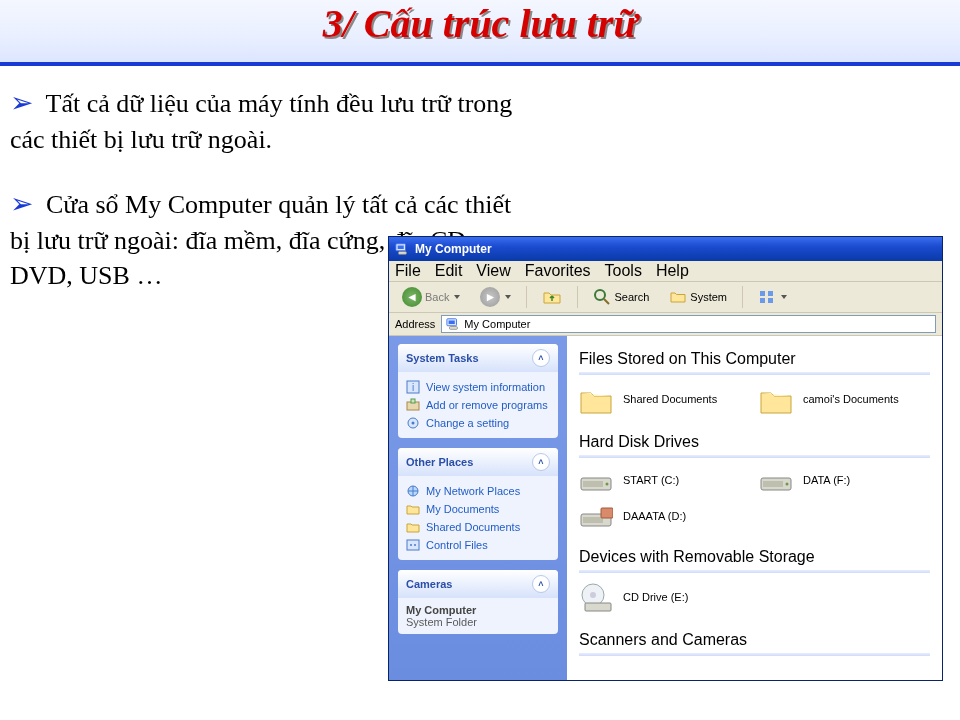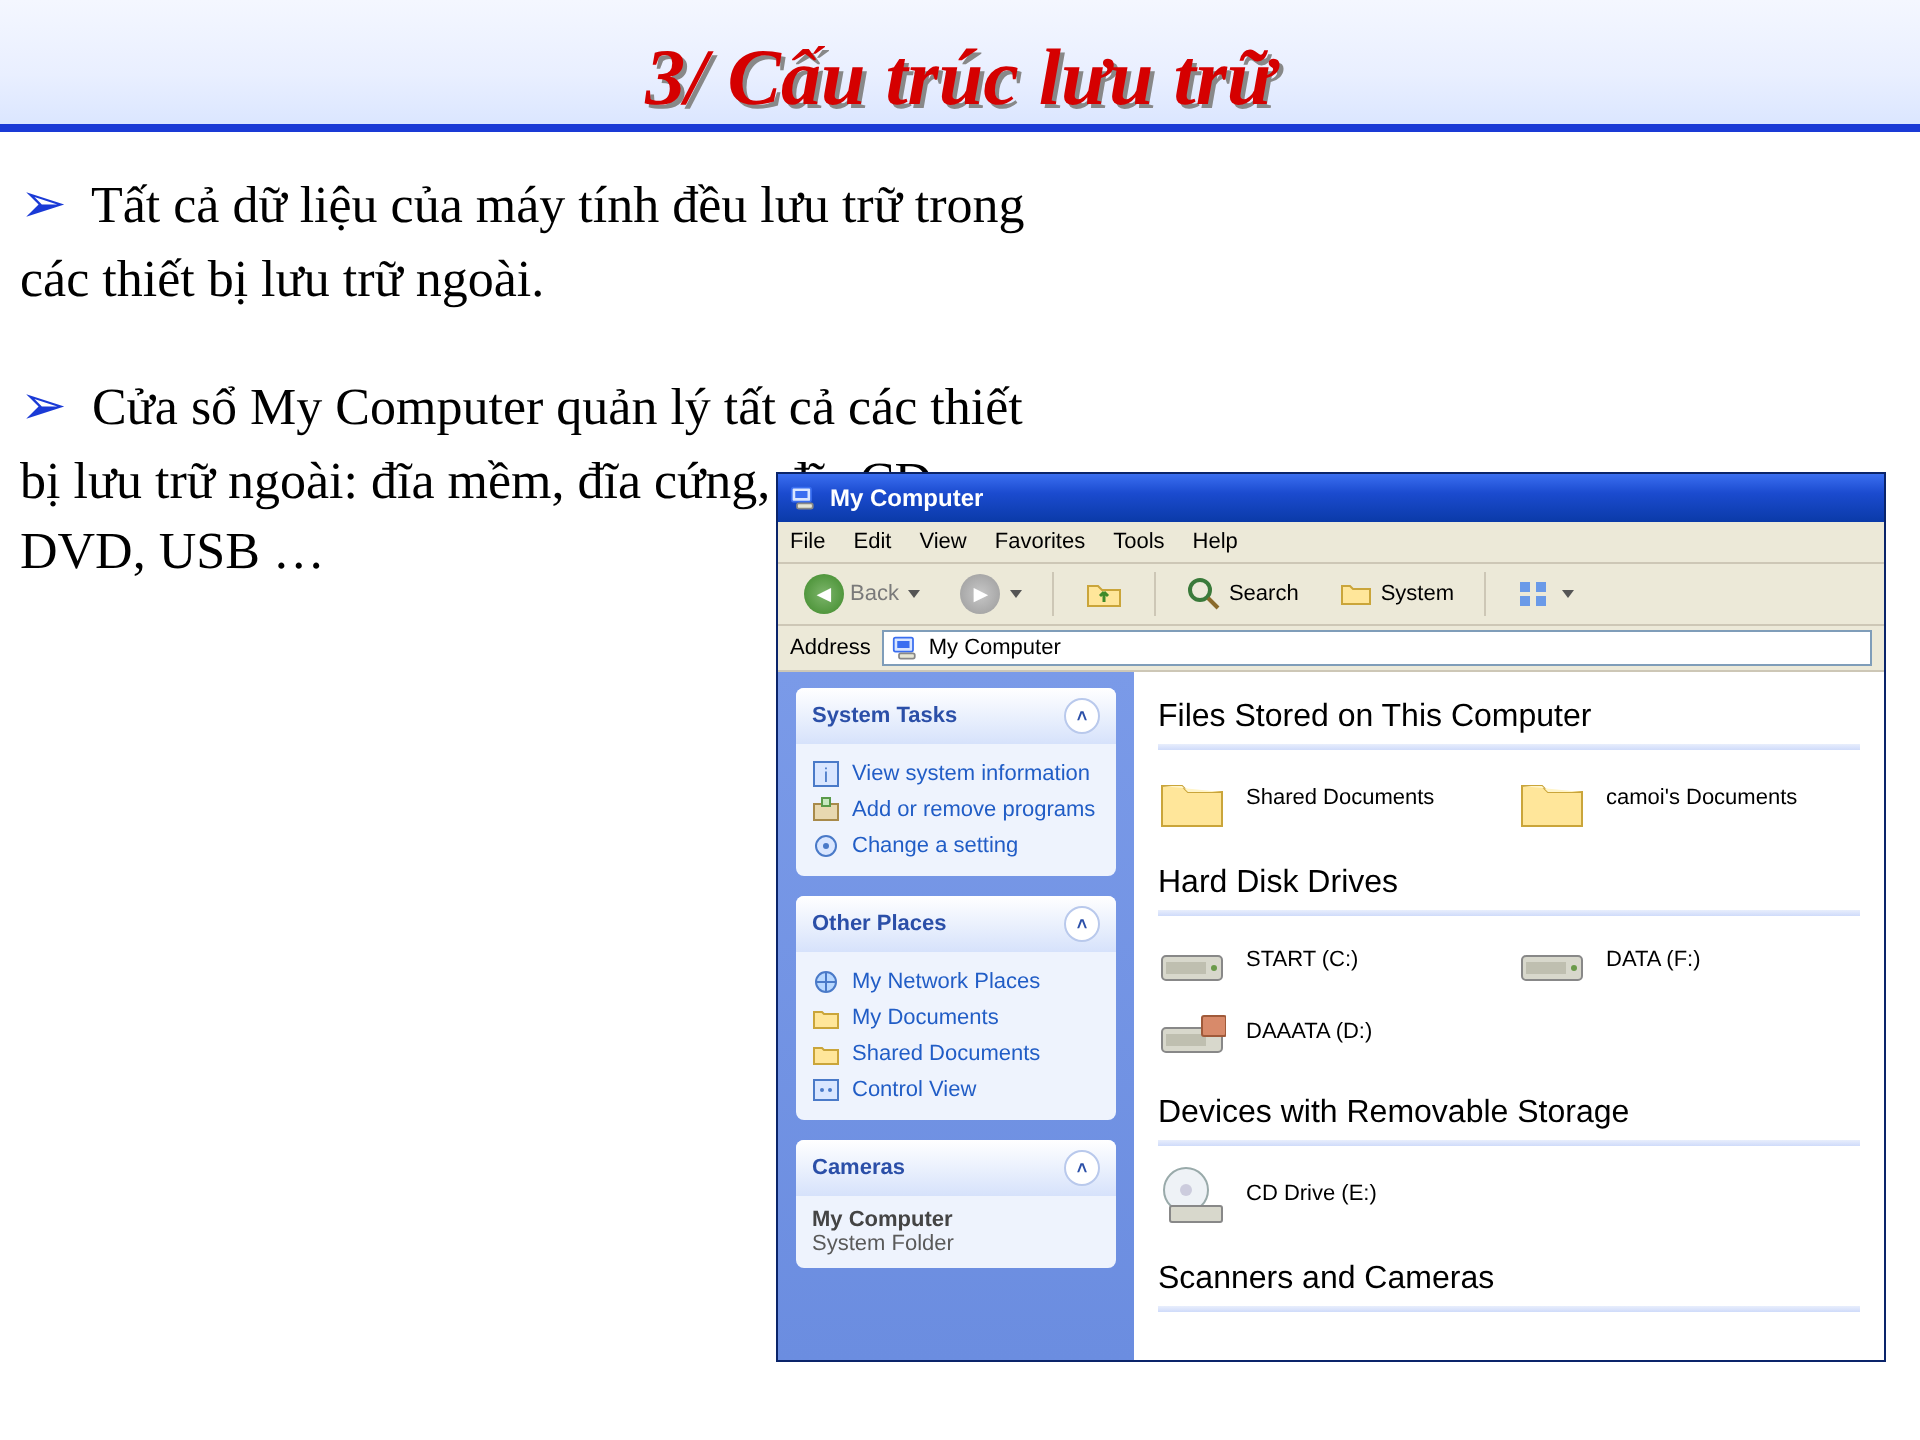--- a/index.html
+++ b/index.html
@@ -1,26 +1,26 @@
 <!DOCTYPE html>
 <html><head>
 <meta charset="utf-8">
 <style>
   html,body{margin:0;padding:0;width:960px;height:720px;background:#fff;font-family:"Times New Roman",serif;overflow:hidden}
   .slide{position:relative;width:960px;height:720px;box-sizing:border-box}
-  .title-bar{height:62px;background:linear-gradient(#f4f7ff,#e9efff 60%,#dbe6ff);border-bottom:4px solid #1a3ad6;display:flex;align-items:flex-end;justify-content:center}
+  .title-bar{height:62px;background:linear-gradient(#f4f7ff,#e9efff 60%,#dbe6ff);border-bottom:4px solid #1a3ad6;display:flex;align-items:flex-start;justify-content:center}
   .title-bar h1{margin:0;color:#d50000;font-family:"Comic Sans MS","Segoe Script","Times New Roman",cursive;font-weight:900;font-style:italic;font-size:40px;text-shadow:2px 2px 0 #888}
   .body{position:relative;padding:18px 10px}
   .para{font-size:26px;color:#000;line-height:1.35;margin:0 0 28px 0;max-width:520px}
   .bullet{color:#1a3ad6;font-size:28px;margin-right:6px}
   
   .win{position:absolute;left:388px;top:170px;width:553px;background:#fff;border:1px solid #0a246a;font-family:Tahoma,Arial,sans-serif;font-size:11px;color:#000}
   .win-titlebar{height:24px;background:linear-gradient(#3a6ef0,#1b4bcf 40%,#0a3aa8);color:#fff;display:flex;align-items:center;padding:0 6px;font-weight:bold;font-size:12px}
   .win-titlebar .ticon{width:14px;height:14px;margin-right:6px}
-  .menubar{height:20px;background:#ece9d8;border-bottom:1px solid #cdc7b6;display:flex;align-items:center;padding:0 6px;gap:14px;font-size:11px}
+  .menubar{height:20px;background:#ece9d8;border-bottom:1px solid #cdc7b6;display:flex;align-items:center;padding:0 6px;gap:14px;font-size:16px}
   .menubar span{color:#000}
   .toolbar{height:30px;background:#ece9d8;border-bottom:1px solid #cdc7b6;display:flex;align-items:center;padding:0 6px;gap:6px}
   .tb-btn{display:flex;align-items:center;gap:3px;padding:2px 6px;border:1px solid transparent;border-radius:3px;color:#7a7a7a}
   .tb-btn.live{color:#000}
   .tb-sep{width:1px;height:22px;background:#cdc7b6;margin:0 2px}
   .circ{width:20px;height:20px;border-radius:50%;display:inline-flex;align-items:center;justify-content:center;color:#fff;font-size:12px}
   .circ.back{background:radial-gradient(#7db56b,#3e8a2a)}
   .circ.fwd{background:radial-gradient(#c7c7c7,#9a9a9a)}
   .arrow-down{display:inline-block;width:0;height:0;border-left:3px solid transparent;border-right:3px solid transparent;border-top:4px solid #555;margin-left:2px}
   .addrbar{height:22px;background:#ece9d8;border-bottom:1px solid #cdc7b6;display:flex;align-items:center;padding:0 6px;font-size:11px}
@@ -195,21 +195,21 @@
                     <path d="M1 4h4l1 1h7v7H1z" fill="#ffe69a" stroke="#caa53a"></path>
                   </svg>
               <span>Shared Documents</span>
             </div>
             <div class="sb-link">
               <svg class="sb-ico" viewBox="0 0 14 14">
                     <rect x="1" y="2" width="12" height="10" fill="#d9e6ff" stroke="#4a7ac8"></rect>
                     <circle cx="5" cy="7" r="1" fill="#4a7ac8"></circle>
                     <circle cx="9" cy="7" r="1" fill="#4a7ac8"></circle>
                   </svg>
-              <span>Control View</span>
+              <span>Control Files</span>
             </div>
           </div>
         </div>
 
         <div class="panel">
           <div class="panel-h">
             <span>Cameras</span>
             <span class="chev">˄</span>
           </div>
           <div class="panel-b details">

